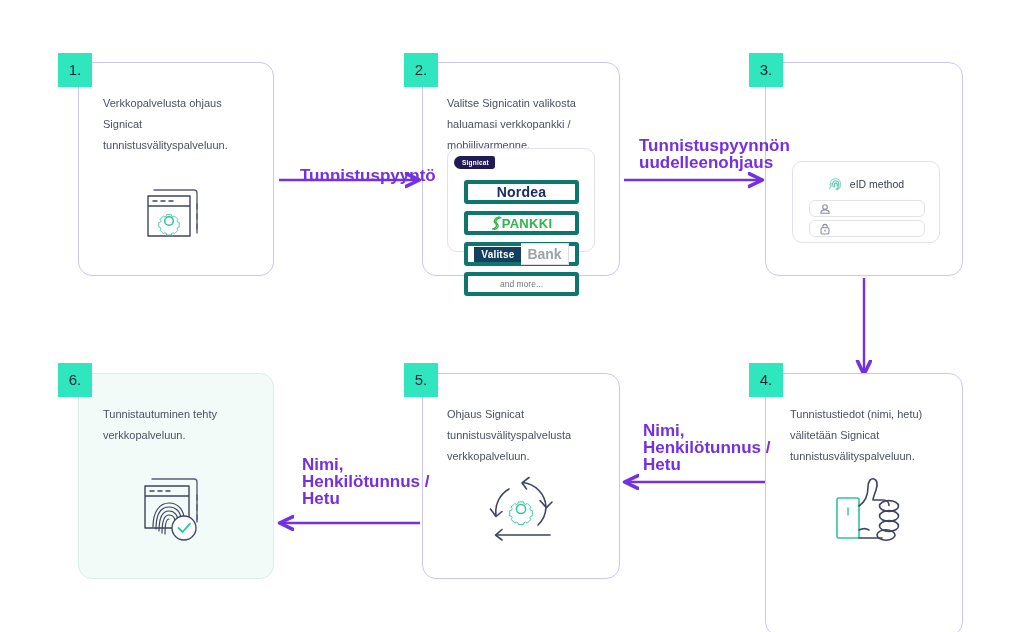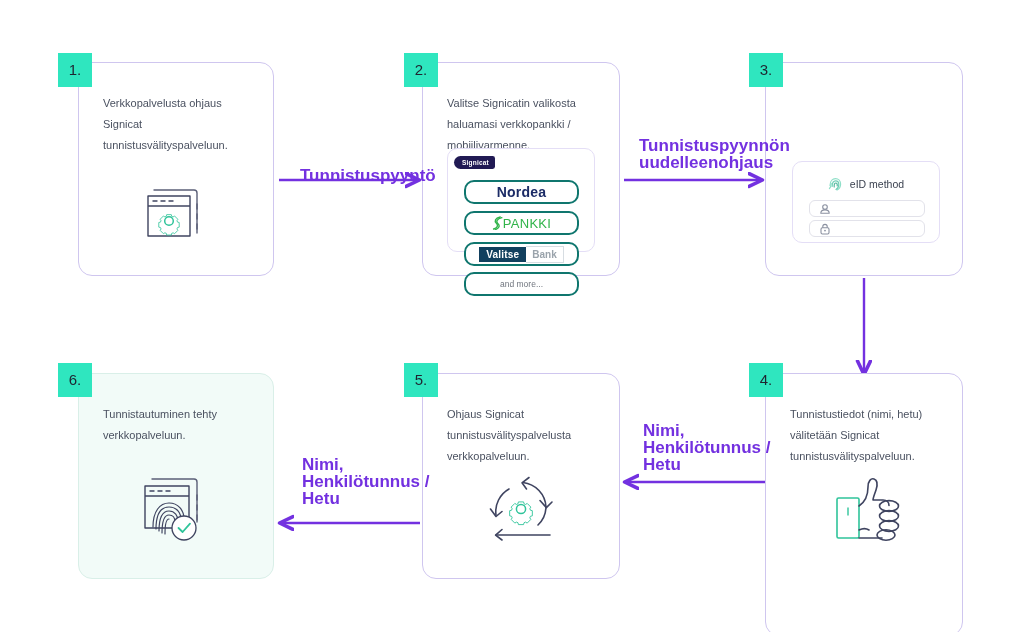--- a/index.html
+++ b/index.html
@@ -68,42 +68,42 @@
     position:absolute;
     box-sizing:border-box;
     border:1px solid #e4def6;
     border-radius:10px;
     background:#ffffff;
     text-align:center;
   }
   .mock-row{
     position:absolute;
     box-sizing:border-box;
-    border:2px solid #0f766e;
-    border-radius:10px;
+    border:4px solid #0f766e;
+    border-radius:3px;
     background:#ffffff;
     display:flex;
     align-items:center;
     justify-content:center;
   }
   .mock-row.small-txt{
     font-size:8.5px;color:#71767f;
   }
   .nordea{
     font-size:14px;font-weight:bold;color:#1b2b66;letter-spacing:.2px;
   }
   .op-pankki{
-    font-size:13px;font-weight:normal;color:#31b44a;letter-spacing:.3px;
+    font-size:13px;font-weight:bold;color:#31b44a;letter-spacing:.3px;
     display:flex;align-items:center;gap:0;
   }
   .danske{
     display:flex;align-items:center;gap:0;
   }
   .danske-a{background:#12405e;color:#ffffff;font-size:10px;font-weight:bold;padding:2px 7px;letter-spacing:.2px;}
-  .danske-b{background:#ffffff;color:#9aa3ab;font-size:10px;font-weight:bold;padding:2px 6px;border:1px solid #d7dde2;border-left:none;}
+  .danske-b{background:#ffffff;color:#9aa3ab;font-size:14px;font-weight:bold;padding:2px 6px;border:1px solid #d7dde2;border-left:none;}
   .signicat-logo{
     position:absolute;
     background:#211a54;
     color:#ffffff;
     font-size:6.5px;
     font-weight:bold;
     border-radius:8px 3px 3px 8px;
     padding:3px 6px 3px 8px;
     letter-spacing:.2px;
   }

